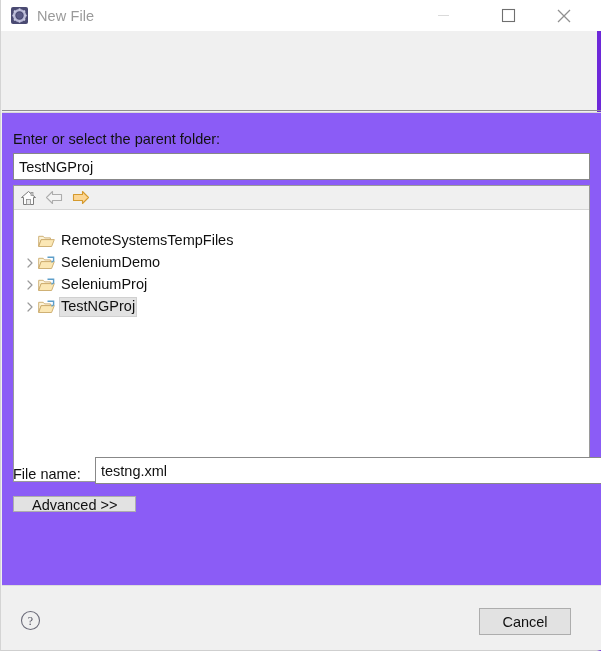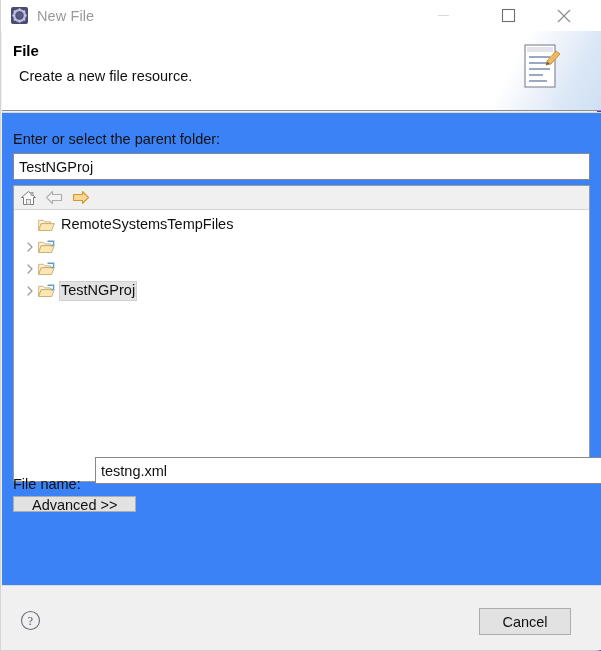--- a/index.html
+++ b/index.html
@@ -104,21 +104,21 @@
     left: 1px; top: 112px;
     width: 599px; height: 1px;
     background: #d8d8d8;
   }
 
   
   #body {
     position: absolute;
     left: 1px; top: 113px;
     width: 599px; height: 472px;
-    background: #3b82f6;
+    background: #8b5cf6;
   }
 
   #label-parent {
     position: absolute;
     left: 11px; top: 18px;
     font-size: 14.5px;
     color: #111111;
   }
 
   #parent-input {
@@ -158,21 +158,21 @@
     width: 22px; height: 21px;
     display: flex; align-items: center; justify-content: center;
     cursor: default;
   }
   .tbtn svg { display: block; }
 
   #tree-list {
     position: absolute;
     left: 0; top: 25px;
     width: 575px;
-    padding-top: 3px;
+    padding-top: 19px;
   }
   .tree-row {
     position: relative;
     height: 22px;
     display: flex;
     align-items: center;
     padding-left: 8px;
   }
   .tree-arrow {
     width: 16px;
@@ -195,21 +195,21 @@
   }
   .tree-row.selected .tree-label {
     background: #e2e2e2;
     border: 1px solid #d0d0d0;
     padding: 0px 1px 1px 1px;
   }
 
   
   #label-filename {
     position: absolute;
-    left: 11px; top: 363px;
+    left: 11px; top: 353px;
     font-size: 14.5px;
     color: #111111;
   }
   #filename-input {
     position: absolute;
     left: 93px; top: 344px;
     width: 561px; height: 27px;
     background: #ffffff;
     border: 1px solid #888888;
     font-family: "Liberation Sans", "DejaVu Sans", sans-serif;
@@ -307,41 +307,20 @@
         <rect x="1.5" y="1.5" width="12" height="12" fill="none" stroke="#6f6f6f" stroke-width="1.1"></rect>
       </svg>
     </div>
     <div class="wbtn" id="btn-close">
       <svg width="16" height="16" viewBox="0 0 16 16">
         <path d="M2,2 L14,14 M14,2 L2,14" stroke="#909090" stroke-width="1.3" fill="none"></path>
       </svg>
     </div>
   </div>
 
-  <div id="header">
-    <div id="header-banner">
-      <svg id="header-img" viewBox="0 0 38 48">
-        <rect x="2" y="2" width="30" height="42" fill="#ffffff" stroke="#8a8a9c" stroke-width="1.2"></rect>
-        <rect x="4" y="4" width="26" height="5" fill="#e3e3ea"></rect>
-        <g fill="#9aa8c4">
-          <rect x="6" y="13" width="21" height="2"></rect>
-          <rect x="6" y="19" width="21" height="2"></rect>
-          <rect x="6" y="25" width="21" height="2"></rect>
-          <rect x="6" y="31" width="14" height="2"></rect>
-          <rect x="6" y="37" width="18" height="2"></rect>
-        </g>
-        <g>
-          <path d="M24,18 L33,8 L37,11 L28,21 L23,22 Z" fill="#f0b860" stroke="#c08a33" stroke-width="0.9"></path>
-          <path d="M23,22 L24.3,18.8 L26.8,20.8 Z" fill="#5c5c5c"></path>
-        </g>
-      </svg>
-    </div>
-    <div id="header-title">File</div>
-    <div id="header-desc">Create a new file resource.</div>
-  </div>
   <div id="header-sep"></div>
   <div id="header-sep2"></div>
 
   <div id="body">
 
     <div id="label-parent">Enter or select the parent folder:</div>
 
     <input id="parent-input" type="text" value="TestNGProj" style="">
 
     <div id="tree-panel">
@@ -386,36 +365,38 @@
             </svg>
           </span>
           <span class="tree-icon">
             <svg width="17" height="14" viewBox="0 0 17 14">
               <path d="M0.7,12.3 L0.7,2.3 L5.2,2.3 L6.6,3.9 L12.4,3.9 L12.4,5.6 L3.2,5.6 L0.7,12.3 Z" fill="#fdf3d8" stroke="#c9a96a" stroke-width="0.9" stroke-linejoin="round"></path>
               <path d="M3.2,5.6 L16.3,5.6 L13.6,12.5 L0.7,12.5 Z" fill="#fbe7b4" stroke="#c9a96a" stroke-width="0.9" stroke-linejoin="round"></path>
               <path d="M9.5,1.3 L15.6,1.3 L15.6,5.4" fill="none" stroke="#5d9ec9" stroke-width="1.4"></path>
               <path d="M13.5,4.2 L15.7,5.6 L13.6,6.9" fill="#5d9ec9"></path>
             </svg>
           </span>
+          <span class="tree-label">SeleniumDemo</span>
         </div>
 
         <div class="tree-row">
           <span class="tree-arrow">
             <svg width="8" height="10" viewBox="0 0 8 10">
               <path d="M2,1 L6,5 L2,9" fill="none" stroke="#9a9a9a" stroke-width="1.2" stroke-linecap="round" stroke-linejoin="round"></path>
             </svg>
           </span>
           <span class="tree-icon">
             <svg width="17" height="14" viewBox="0 0 17 14">
               <path d="M0.7,12.3 L0.7,2.3 L5.2,2.3 L6.6,3.9 L12.4,3.9 L12.4,5.6 L3.2,5.6 L0.7,12.3 Z" fill="#fdf3d8" stroke="#c9a96a" stroke-width="0.9" stroke-linejoin="round"></path>
               <path d="M3.2,5.6 L16.3,5.6 L13.6,12.5 L0.7,12.5 Z" fill="#fbe7b4" stroke="#c9a96a" stroke-width="0.9" stroke-linejoin="round"></path>
               <path d="M9.5,1.3 L15.6,1.3 L15.6,5.4" fill="none" stroke="#5d9ec9" stroke-width="1.4"></path>
               <path d="M13.5,4.2 L15.7,5.6 L13.6,6.9" fill="#5d9ec9"></path>
             </svg>
           </span>
+          <span class="tree-label">SeleniumProj</span>
         </div>
 
         <div class="tree-row selected">
           <span class="tree-arrow">
             <svg width="8" height="10" viewBox="0 0 8 10">
               <path d="M2,1 L6,5 L2,9" fill="none" stroke="#9a9a9a" stroke-width="1.2" stroke-linecap="round" stroke-linejoin="round"></path>
             </svg>
           </span>
           <span class="tree-icon">
             <svg width="17" height="14" viewBox="0 0 17 14">

